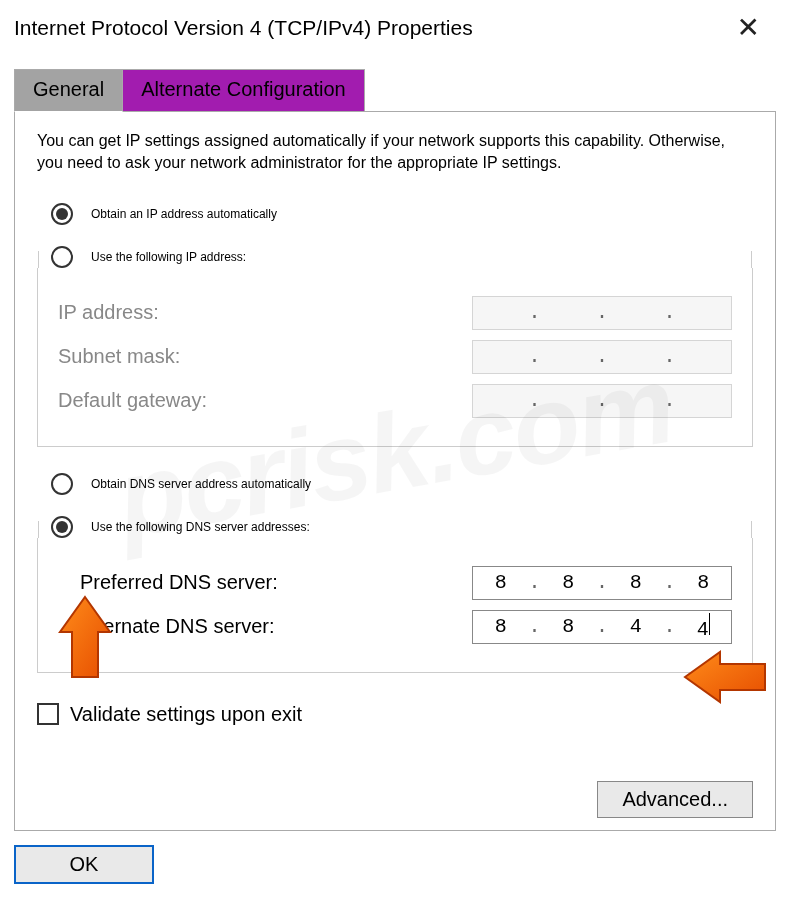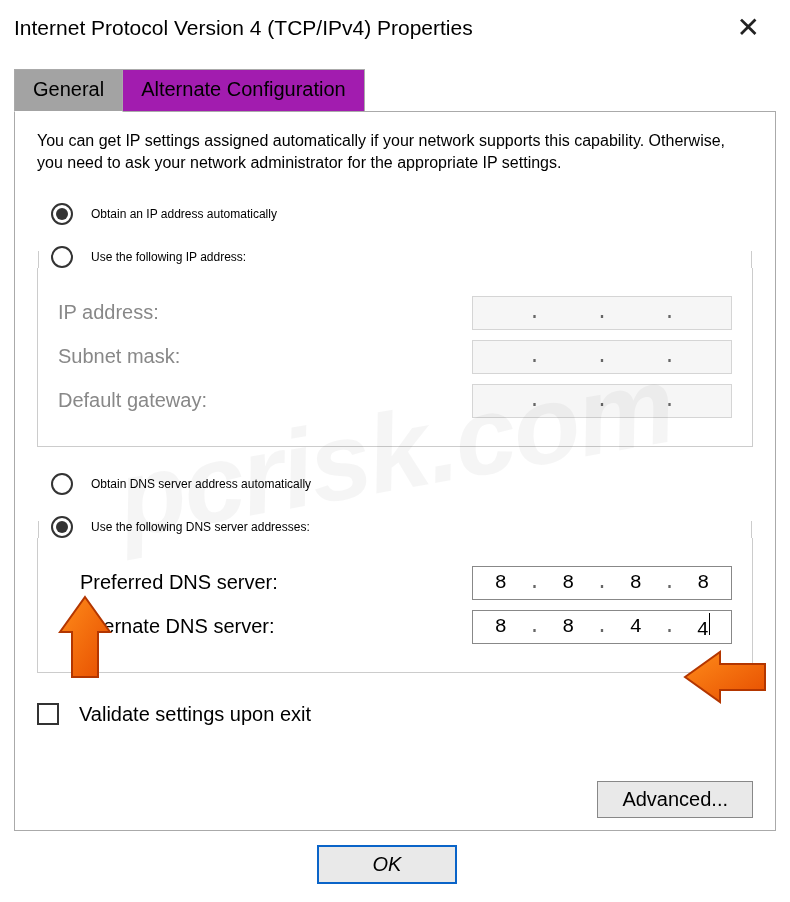--- a/index.html
+++ b/index.html
@@ -149,45 +149,44 @@
   }
   .ip-input.disabled .ip-octet { min-height: 1px; }
   .ip-cursor {
     border-right: 1px solid #000;
     height: 22px;
     display: inline-block;
   }
   .checkbox-row {
     display: flex;
     align-items: center;
-    gap: 20px;
+    gap: 11px;
     margin-top: 30px;
   }
   .checkbox {
     width: 22px;
     height: 22px;
     border: 2px solid #333;
     flex-shrink: 0;
   }
   .advanced-btn {
     position: absolute;
     right: 22px;
     bottom: 12px;
     padding: 6px 24px;
     font-size: 20px;
     border: 1px solid #888;
     background: #e9e9e9;
     cursor: pointer;
   }
   .button-bar {
     display: flex;
-    justify-content: center;
+    justify-content: flex-start;
     gap: 24px;
     padding: 14px 16px 0 0;
-    font-style: italic;
   }
   .btn {
     width: 140px;
     padding: 6px 0;
     font-size: 20px;
     border: 1px solid #888;
     background: #e9e9e9;
     cursor: pointer;
     text-align: center;
   }

